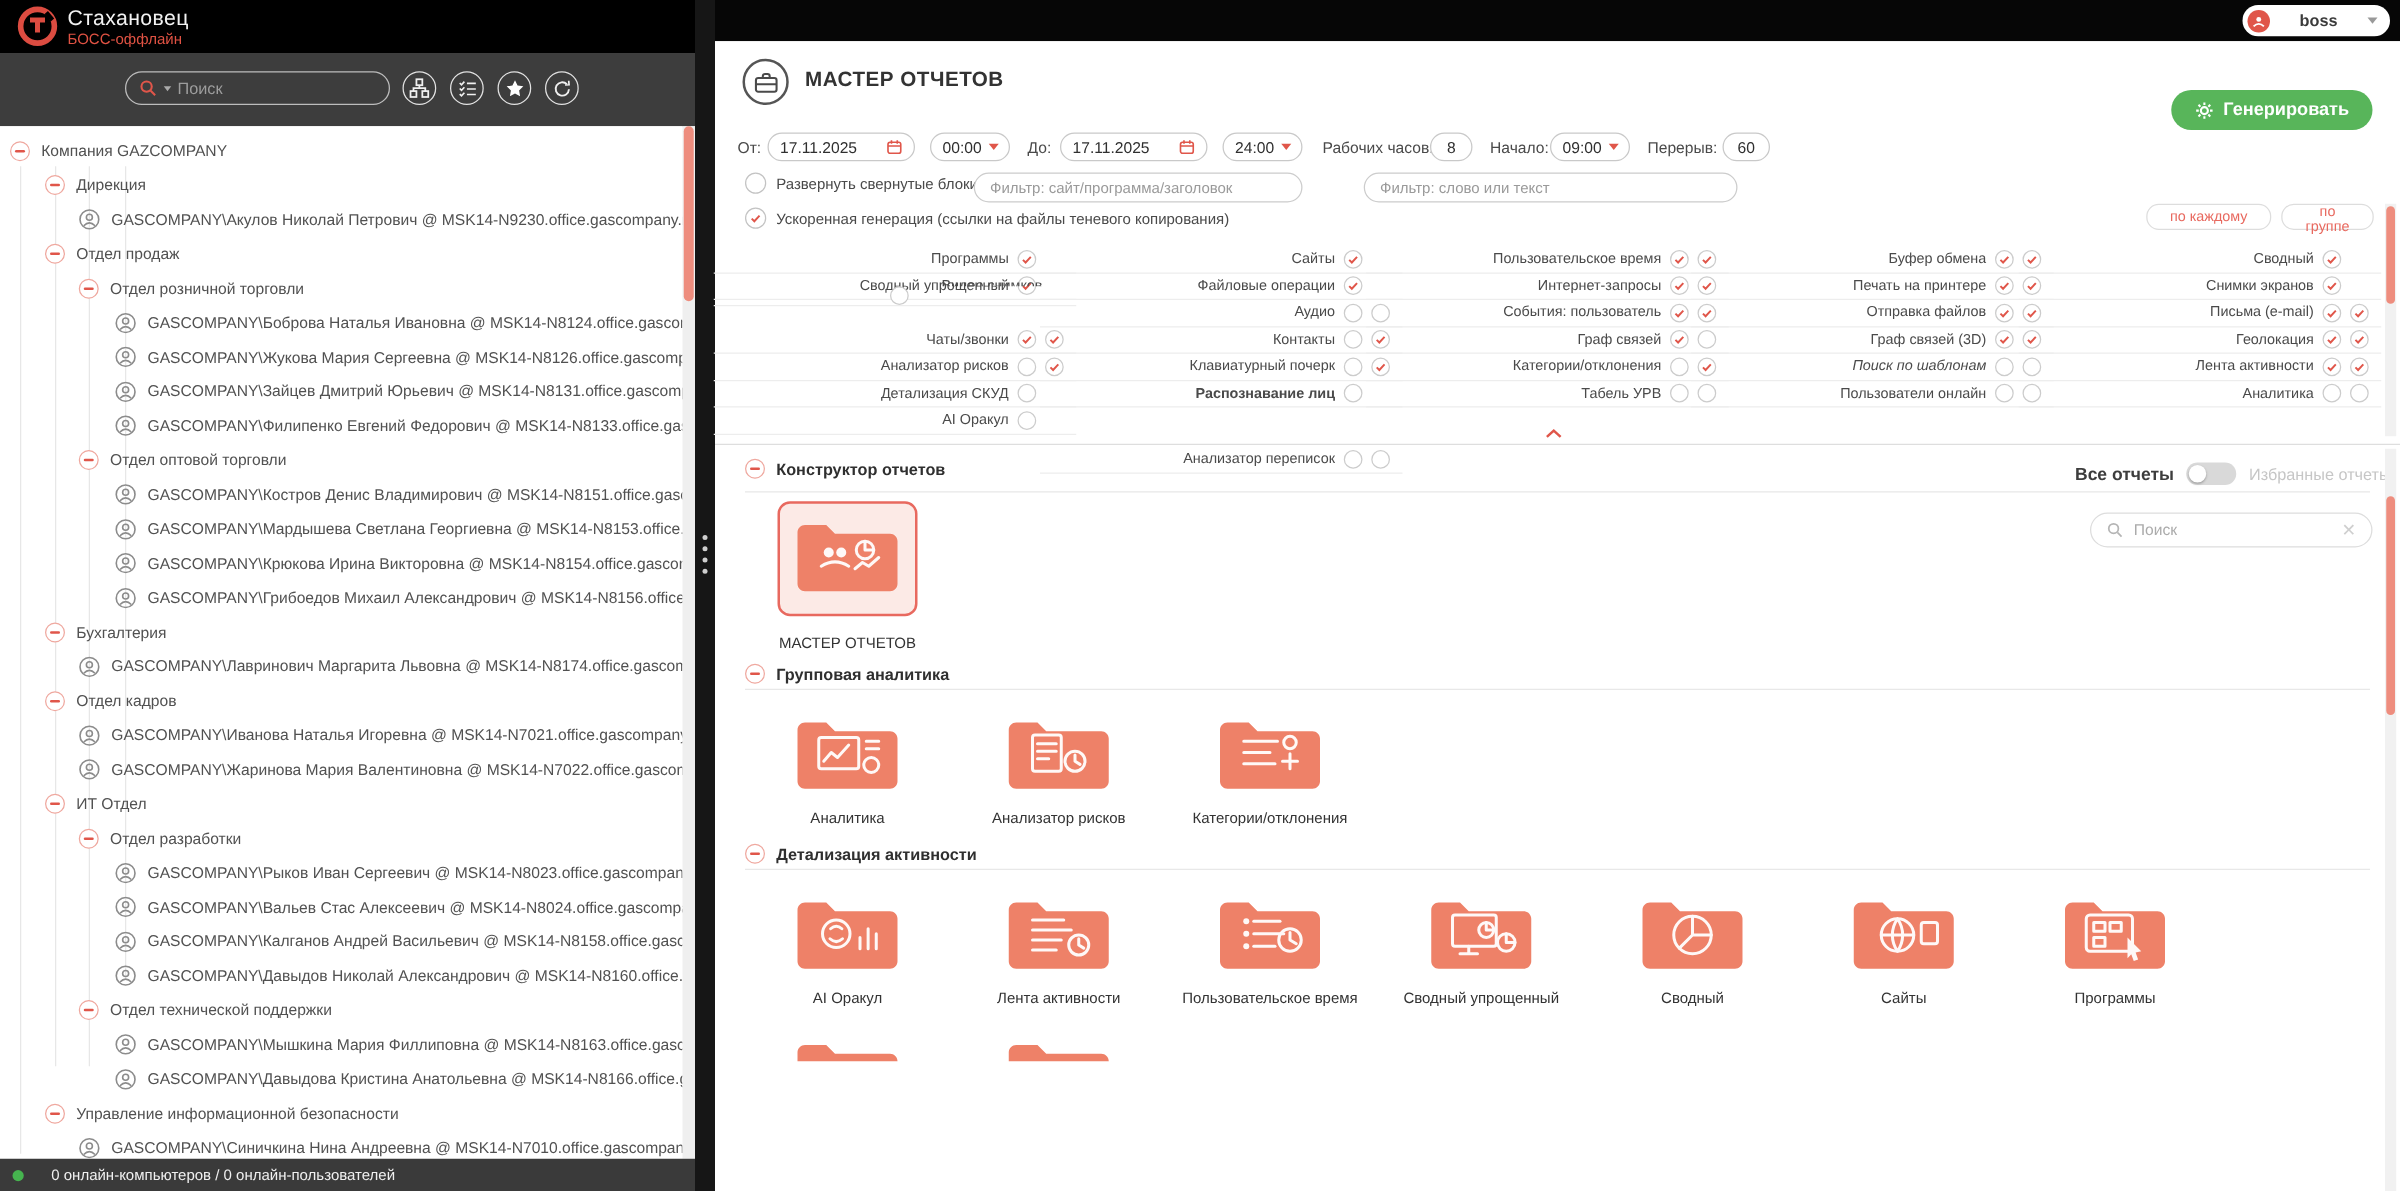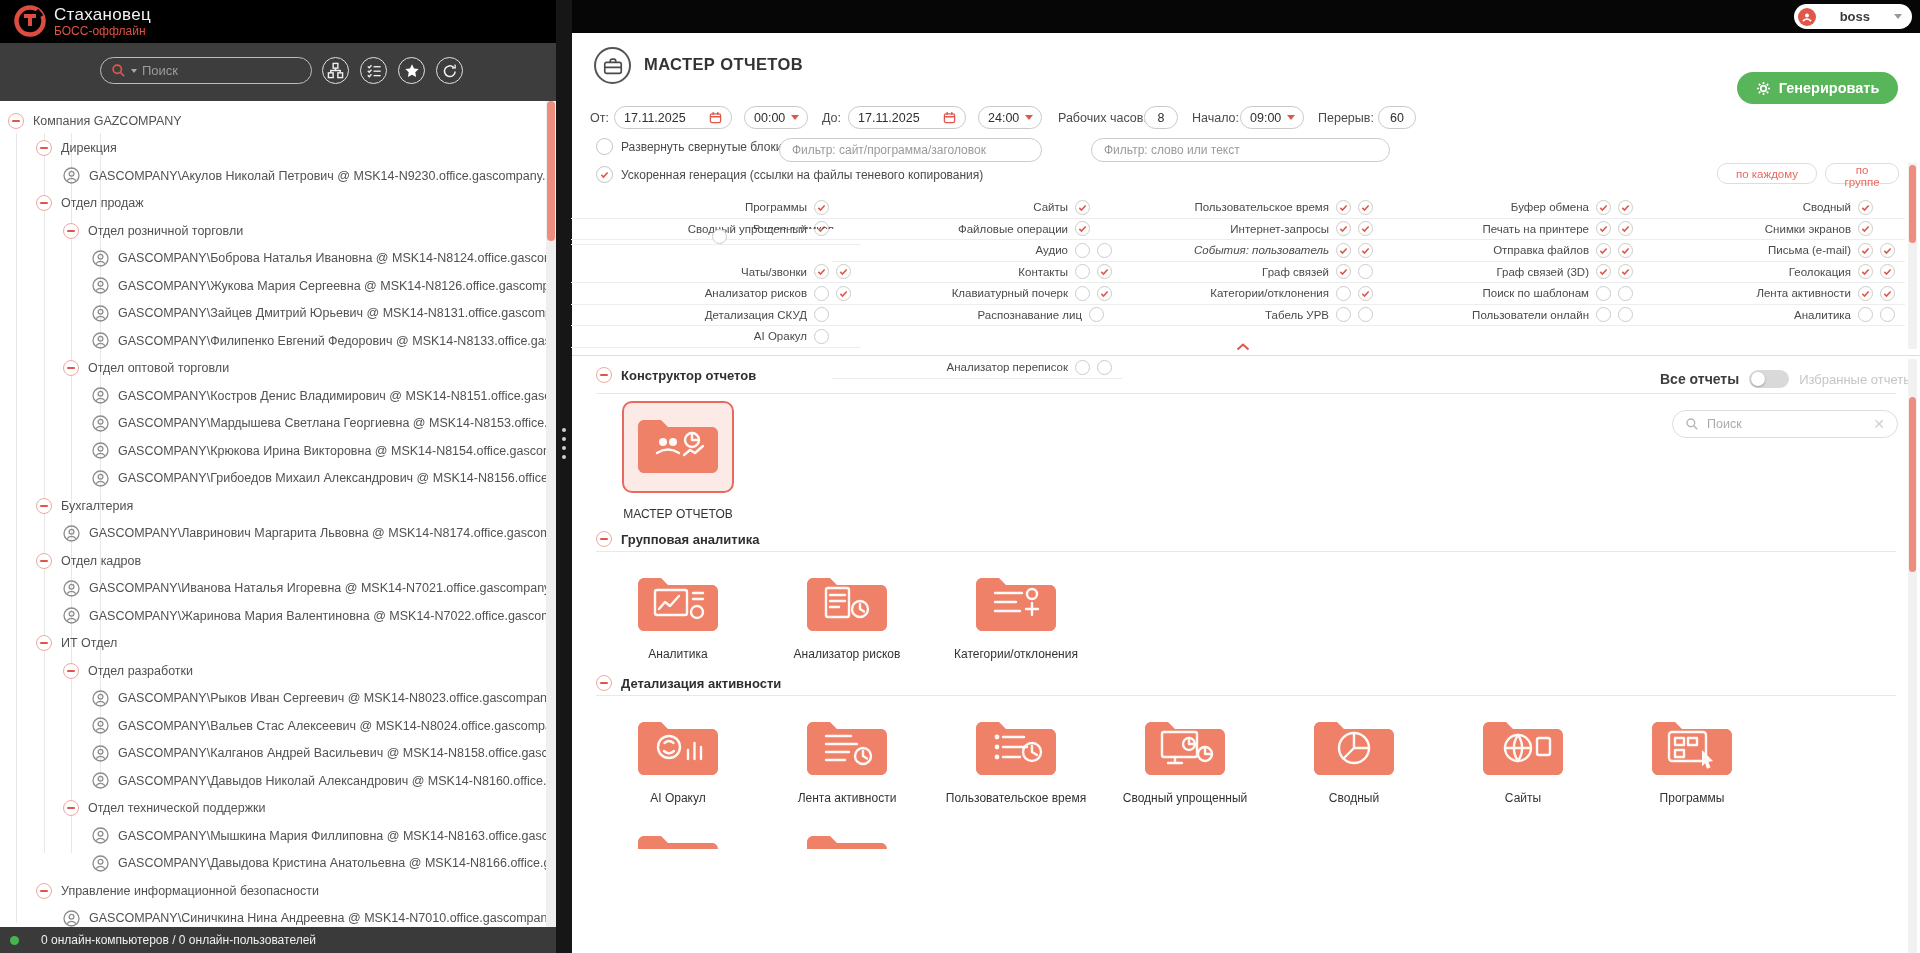--- a/index.html
+++ b/index.html
@@ -589,21 +589,21 @@
       </div>
       <div class="gcell" style="left: 262px; top: 86px; width: 290px;">
         <span class="gl">Клавиатурный почерк</span>
         <span class="cb"></span>
         <span class="cb">
           <svg width="11" height="11" viewBox="0 0 14 14" stroke="#e0564a" stroke-width="2" fill="none">
             <path d="M3 7.5 l2.7 2.7 L11 4.5"></path>
           </svg>
         </span>
       </div>
-      <div class="gcell" style="left: 276px; top: 107.5px; width: 290px;">
+      <div class="gcell" style="left: 262px; top: 107.5px; width: 290px; font-weight: bold;">
         <span class="gl">Распознавание лиц</span>
         <span class="cb"></span>
       </div>
       <div class="gcell" style="left: 262px; top: 129px; width: 290px; margin-top: 31px;">
         <span class="gl">Анализатор переписок</span>
         <span class="cb"></span>
         <span class="cb"></span>
       </div>
       <div class="gcell" style="left: 523px; top: 0px; width: 290px;">
         <span class="gl">Пользовательское время</span>
@@ -624,21 +624,21 @@
           <svg width="11" height="11" viewBox="0 0 14 14" stroke="#e0564a" stroke-width="2" fill="none">
             <path d="M3 7.5 l2.7 2.7 L11 4.5"></path>
           </svg>
         </span>
         <span class="cb">
           <svg width="11" height="11" viewBox="0 0 14 14" stroke="#e0564a" stroke-width="2" fill="none">
             <path d="M3 7.5 l2.7 2.7 L11 4.5"></path>
           </svg>
         </span>
       </div>
-      <div class="gcell" style="left: 523px; top: 43px; width: 290px; font-style: italic;">
+      <div class="gcell" style="left: 523px; top: 43px; width: 290px;">
         <span class="gl">События: пользователь</span>
         <span class="cb">
           <svg width="11" height="11" viewBox="0 0 14 14" stroke="#e0564a" stroke-width="2" fill="none">
             <path d="M3 7.5 l2.7 2.7 L11 4.5"></path>
           </svg>
         </span>
         <span class="cb">
           <svg width="11" height="11" viewBox="0 0 14 14" stroke="#e0564a" stroke-width="2" fill="none">
             <path d="M3 7.5 l2.7 2.7 L11 4.5"></path>
           </svg>
@@ -712,21 +712,21 @@
           <svg width="11" height="11" viewBox="0 0 14 14" stroke="#e0564a" stroke-width="2" fill="none">
             <path d="M3 7.5 l2.7 2.7 L11 4.5"></path>
           </svg>
         </span>
         <span class="cb">
           <svg width="11" height="11" viewBox="0 0 14 14" stroke="#e0564a" stroke-width="2" fill="none">
             <path d="M3 7.5 l2.7 2.7 L11 4.5"></path>
           </svg>
         </span>
       </div>
-      <div class="gcell" style="left: 783px; top: 86px; width: 290px;">
+      <div class="gcell" style="left: 783px; top: 86px; width: 290px; font-style: italic;">
         <span class="gl">Поиск по шаблонам</span>
         <span class="cb"></span>
         <span class="cb"></span>
       </div>
       <div class="gcell" style="left: 783px; top: 107.5px; width: 290px;">
         <span class="gl">Пользователи онлайн</span>
         <span class="cb"></span>
         <span class="cb"></span>
       </div>
       <div class="gcell" style="left: 1045px; top: 0px; width: 290px;">

